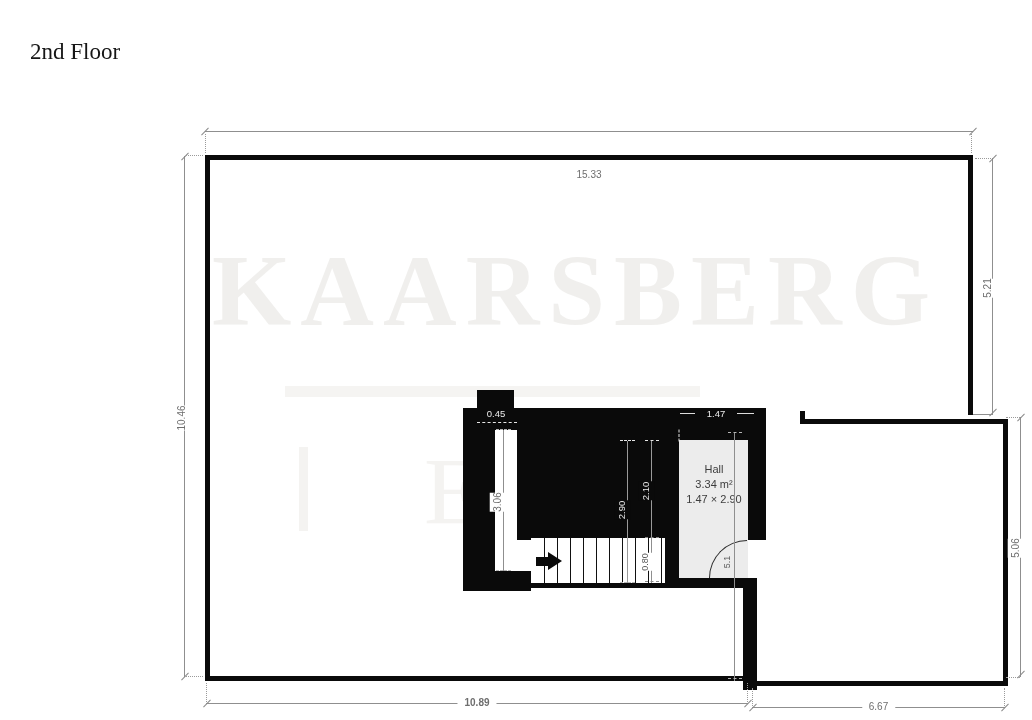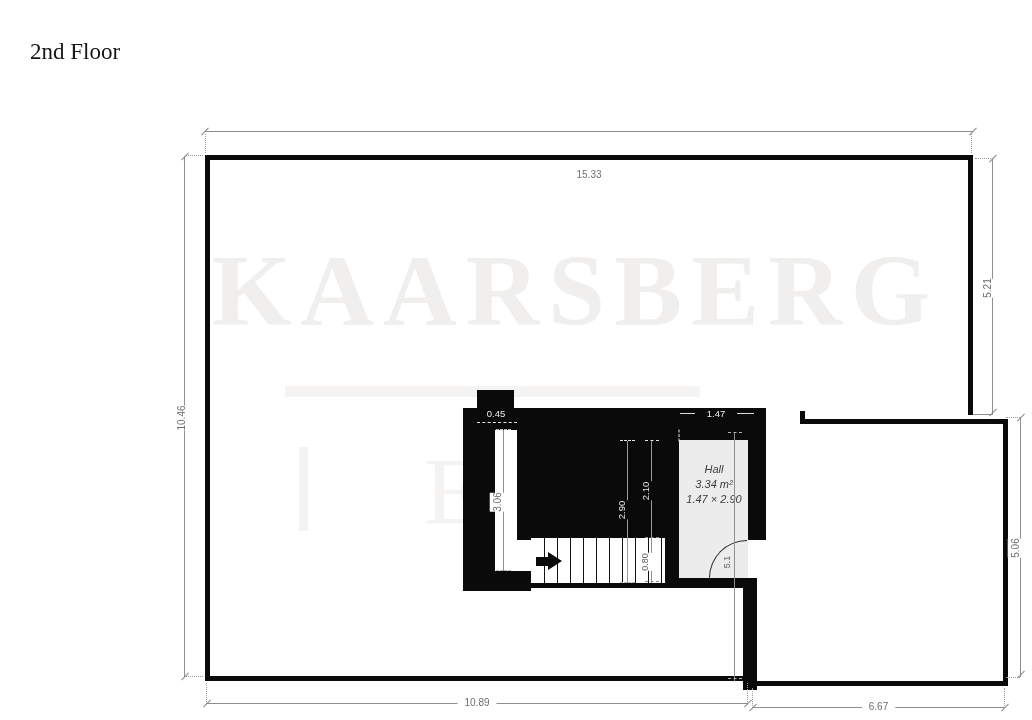--- a/index.html
+++ b/index.html
@@ -51,21 +51,21 @@
   <div class="wall" style="left:463px;top:571px;width:68px;height:20px;"></div>
   <div class="wall" style="left:517px;top:428px;width:148px;height:112px;"></div>
   <div class="wall" style="left:663px;top:428px;width:16px;height:155px;"></div>
   <div class="wall" style="left:679px;top:428px;width:69px;height:12px;"></div>
   <div class="wall" style="left:748px;top:408px;width:18px;height:132px;"></div>
   <div class="wall" style="left:743px;top:578px;width:14px;height:112px;"></div>
   <div class="wall" style="left:531px;top:582px;width:226px;height:6px;"></div>
   <div class="wall" style="left:663px;top:578px;width:94px;height:10px;"></div>
 
   <div class="abs" style="left:679px;top:440px;width:69px;height:138px;background:#ececec;"></div>
-  <div class="roomlabel" style="left:666px;top:462px;width:96px;font-style:italic;">
+  <div class="roomlabel" style="left:666px;top:462px;width:96px;">
     <div>Hall</div>
     <div>3.34 m²</div>
     <div>1.47 × 2.90</div>
   </div>
 
 
   <div class="abs" style="left:531px;top:538px;width:134px;height:45px;background:#fff;"></div>
   <div class="tread" style="left:544px;"></div>
   <div class="tread" style="left:557px;"></div>
   <div class="tread" style="left:570px;"></div>
@@ -107,21 +107,21 @@
   <div class="dline" style="left:973px;top:414px;width:19px;height:1px;"></div>
 
   <div class="dline" style="left:1020px;top:417px;width:1px;height:260px;">
     <div class="dlabel vlabel" style="left:-14px;top:50%;margin-top:-7px;">5.06</div>
   </div>
   <div class="tick" style="left:1016px;top:417px;"></div>
   <div class="tick" style="left:1016px;top:674px;"></div>
   <div class="dot-h" style="left:1006px;top:417px;width:14px;"></div>
   <div class="dot-h" style="left:1006px;top:677px;width:14px;"></div>
 
-  <div class="dline" style="left:206px;top:703px;width:542px;height:1px;">
+  <div class="dline" style="left:206px;top:703px;width:542px;height:1px;font-weight:bold;">
     <div class="dlabel" style="left:50%;top:-6px;transform:translateX(-50%);">10.89</div>
   </div>
   <div class="tick" style="left:202px;top:703px;"></div>
   <div class="tick" style="left:743px;top:703px;"></div>
   <div class="dot-v" style="left:206px;top:683px;height:19px;"></div>
   <div class="dot-v" style="left:747px;top:683px;height:19px;"></div>
 
   <div class="dline" style="left:752px;top:707px;width:253px;height:1px;">
     <div class="dlabel" style="left:50%;top:-6px;transform:translateX(-50%);">6.67</div>
   </div>

